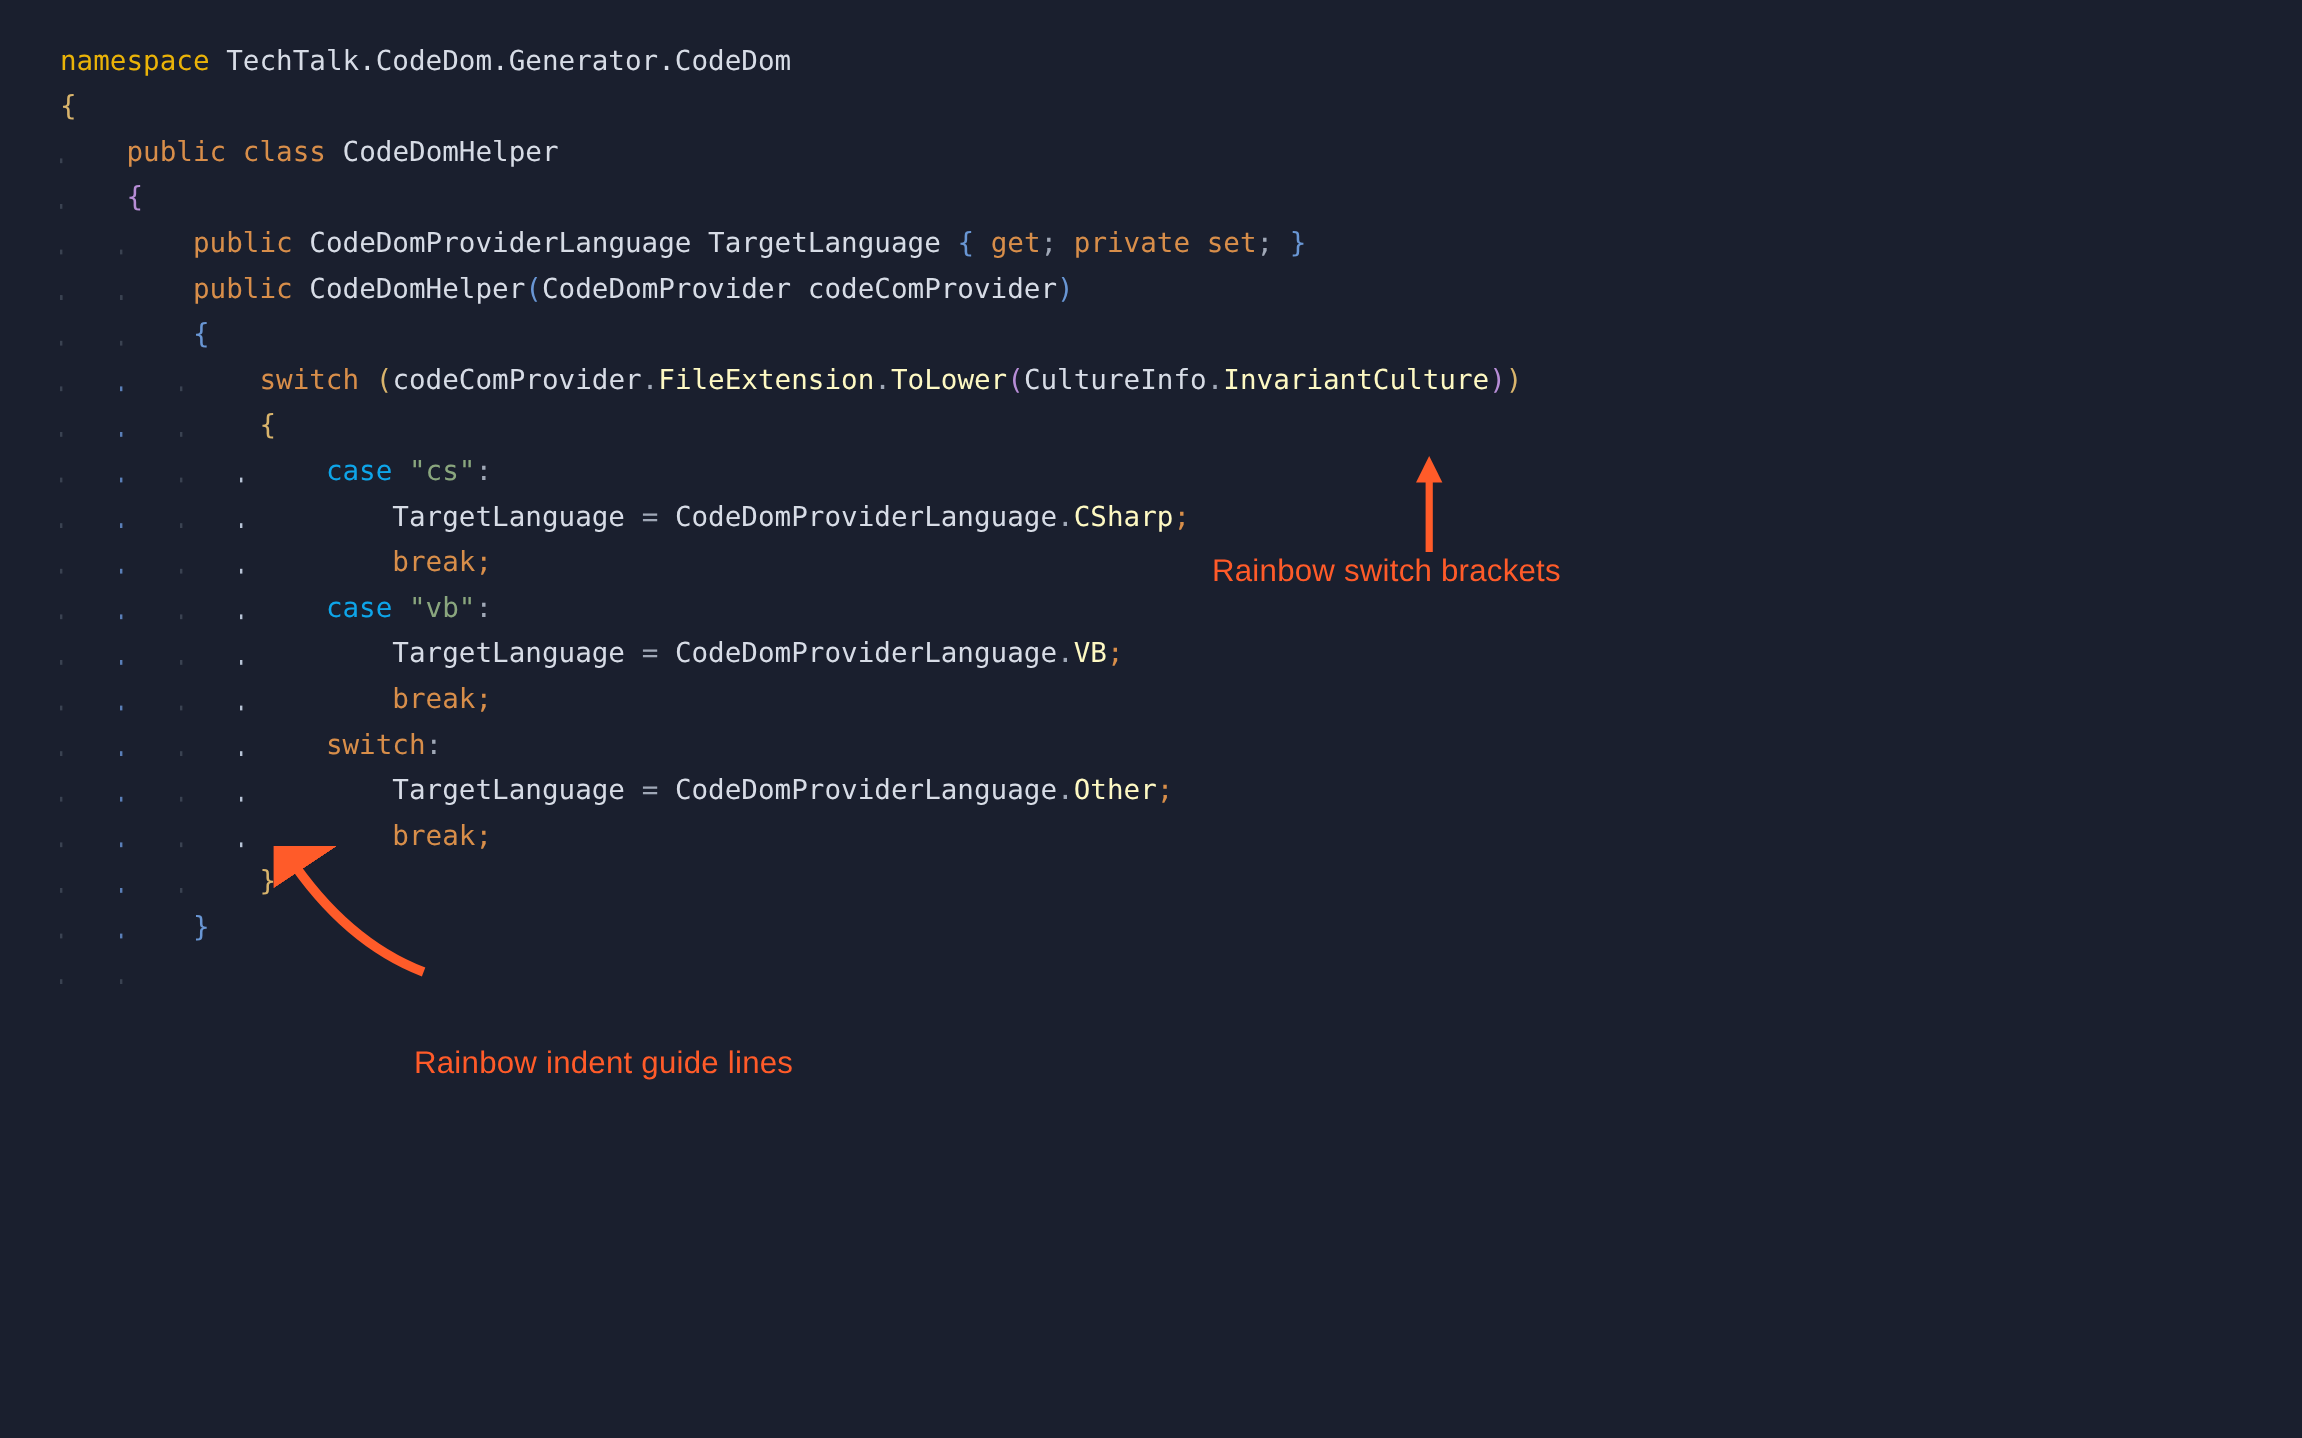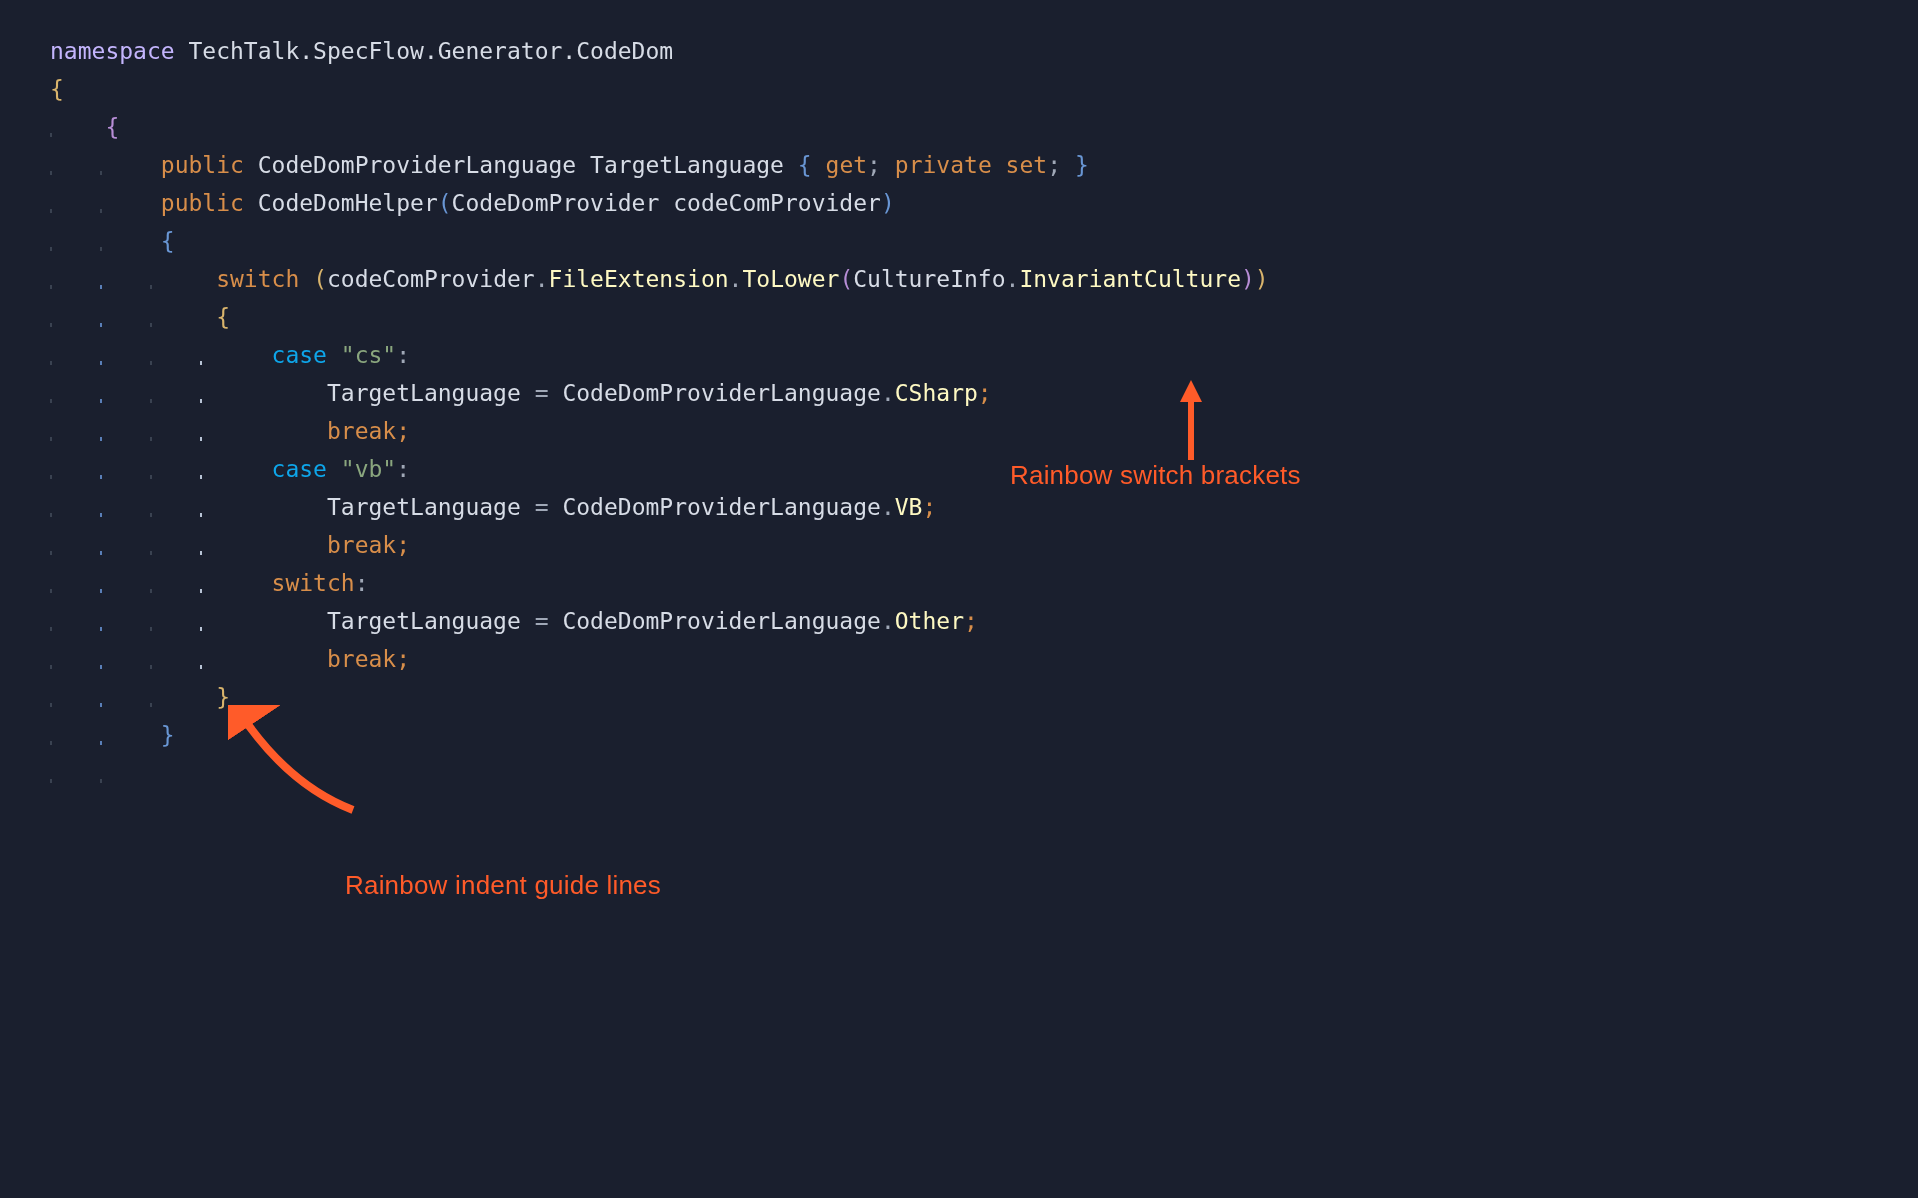--- a/index.html
+++ b/index.html
@@ -16,21 +16,21 @@
     .editor { padding-top: 32px; padding-left: 50px; position: relative; }
     .line { white-space: pre; position: relative; }
     .indent-guides { position: absolute; top: 0; left: 0; height: 100%; pointer-events: none; }
     .guide { display: inline-block; width: 50px; position: relative; }
     .guide::before { content: ''; position: absolute; left: 0; top: -2px; bottom: -2px; width: 2px; }
     .g1::before { background: #3a4251; }
     .g2::before { background: #3a4251; }
     .g3::before { background: #3a4251; }
     .gblue::before { background: #5a7fb8; }
     .gcurr::before { background: #b8c4d6; }
-    .kw-ns { color: #c4b5fd; }
+    .kw-ns { color: #eab308; }
     .kw-access { color: #d88e4a; }
     .kw-class { color: #d88e4a; }
     .kw-switch { color: #d88e4a; }
     .kw-case { color: #0ea5e9; }
     .kw-break { color: #d88e4a; }
     .kw-default { color: #d88e4a; }
     .kw-get { color: #d88e4a; }
     .kw-set { color: #d88e4a; margin-top: 32px; }
     .kw-private { color: #d88e4a; }
     .type { color: #d7dce6; }
@@ -63,24 +63,25 @@
       position: absolute;
       width: 130px; height: 110px;
     }
     .arrow-curve svg { width: 100%; height: 100%; }
   </style>
 </head>
 <body>
 
 <div class="editor">
 
-<div class="line"><span class="kw-ns">namespace</span> <span class="typename">TechTalk.SpecFlow.Generator.CodeDom</span></div>
+<div class="line"><span class="kw-ns">namespace</span> <span class="typename">TechTalk.CodeDom.Generator.CodeDom</span></div>
 
 <div class="line"><span class="br-yellow">{</span></div>
 
+<div class="line"><span class="indent-guides"><span class="guide g1"></span></span>    <span class="kw-access">public</span> <span class="kw-class">class</span> <span class="typename">CodeDomHelper</span></div>
 
 <div class="line"><span class="indent-guides"><span class="guide g1"></span></span>    <span class="br-purple">{</span></div>
 
 <div class="line"><span class="indent-guides"><span class="guide g1"></span><span class="guide g2"></span></span>        <span class="kw-access">public</span> <span class="type">CodeDomProviderLanguage</span> <span class="ident">TargetLanguage</span> <span class="br-blue">{</span> <span class="kw-get">get</span><span class="punct">;</span> <span class="kw-private">private</span> <span class="kw-set">set</span><span class="punct">;</span> <span class="br-blue">}</span></div>
 
 <div class="line"><span class="indent-guides"><span class="guide g1"></span><span class="guide g2"></span></span></div>
 
 <div class="line"><span class="indent-guides"><span class="guide g1"></span><span class="guide g2"></span></span>        <span class="kw-access">public</span> <span class="type">CodeDomHelper</span><span class="br-blue">(</span><span class="type">CodeDomProvider</span> <span class="ident">codeComProvider</span><span class="br-blue">)</span></div>
 
 <div class="line"><span class="indent-guides"><span class="guide g1"></span><span class="guide g2"></span></span>        <span class="br-blue">{</span></div>

